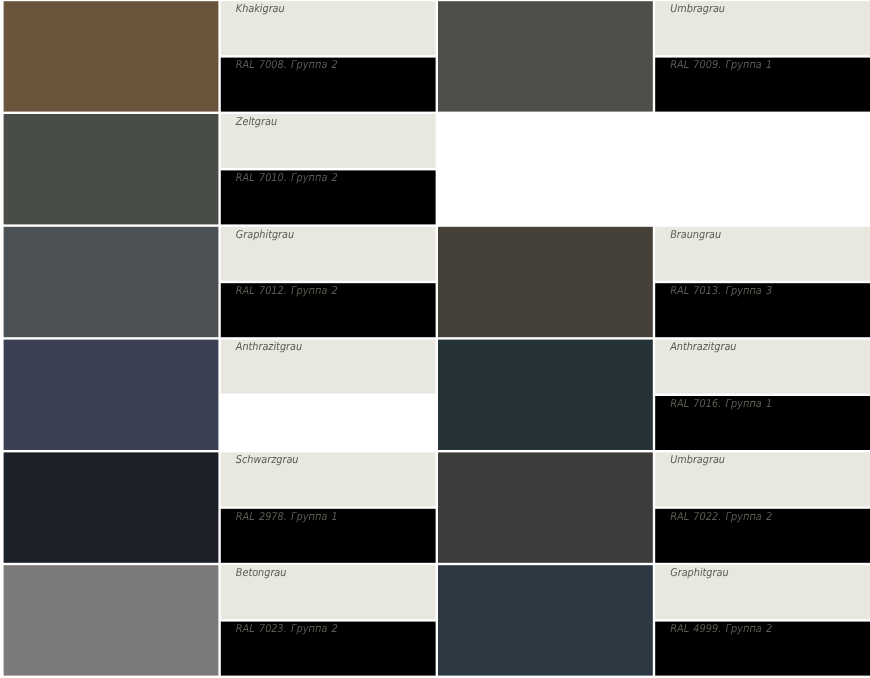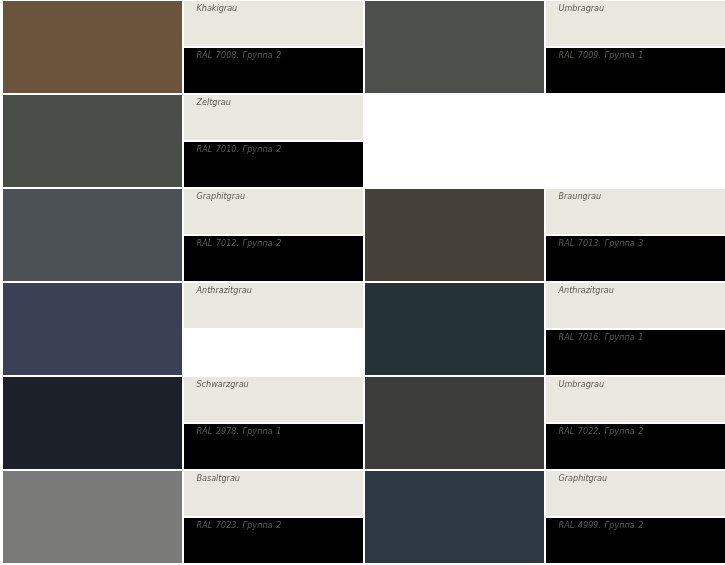--- a/index.html
+++ b/index.html
@@ -174,21 +174,21 @@
             <span class="txt">RAL 7022. Группа 2</span>
           </div>
       </div>
     </div>
   </div>
   <div class="chart-row">
     <div class="pair">
       <div class="swatch" style="background-color: rgb(122, 123, 120);"></div>
       <div class="textcol">
         <div class="cell cell-name">
-            <span class="txt">Basaltgrau</span>
+            <span class="txt">Betongrau</span>
           </div>
         <div class="cell cell-code">
             <span class="txt">RAL 7023. Группа 2</span>
           </div>
       </div>
     </div>
     <div class="pair">
       <div class="swatch" style="background-color: rgb(46, 56, 66);"></div>
       <div class="textcol">
         <div class="cell cell-name">

